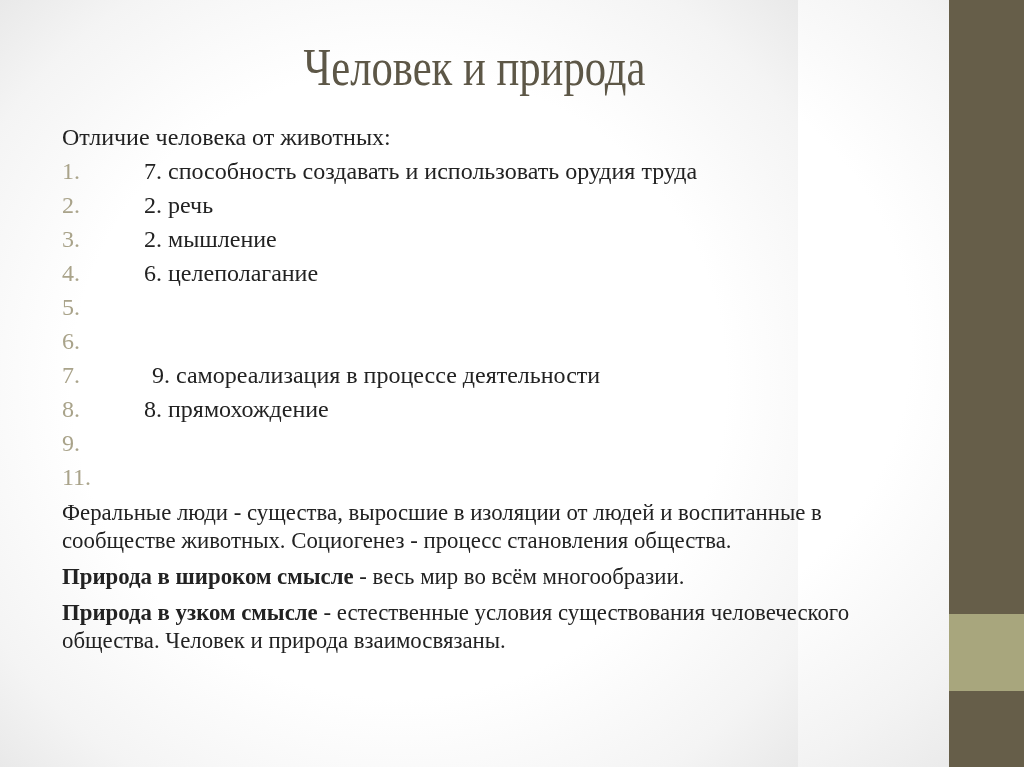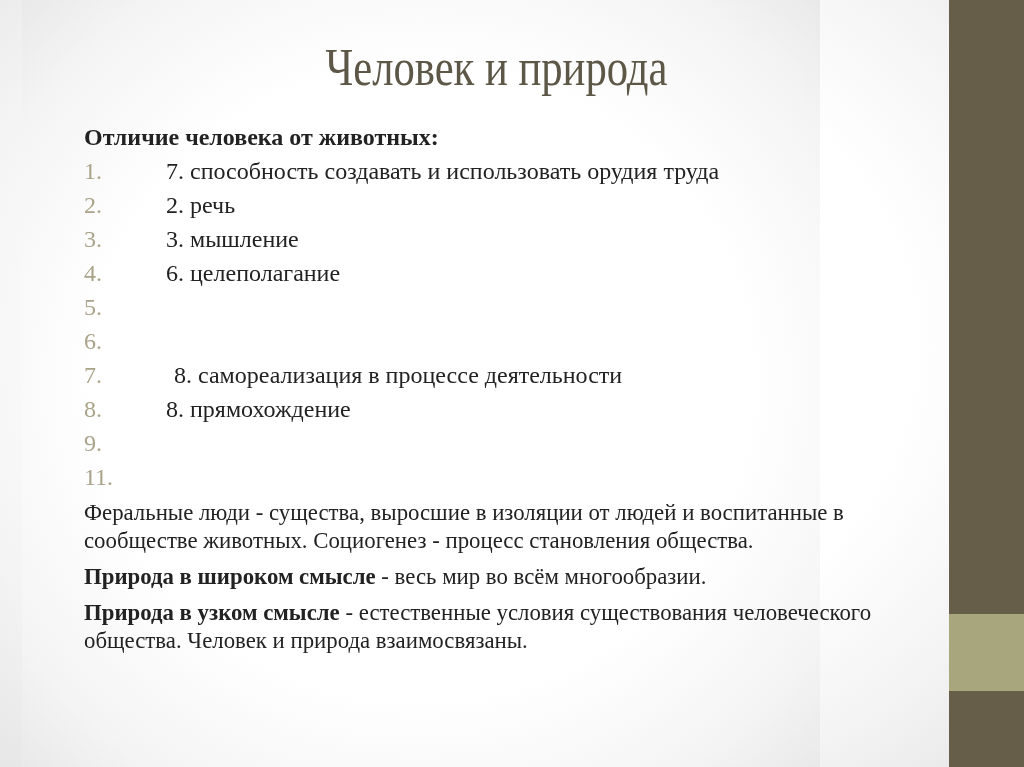--- a/index.html
+++ b/index.html
@@ -4,21 +4,20 @@
   <style>
     html, body { margin: 0; padding: 0; }
     body {
       width: 1024px; height: 767px; overflow: hidden; position: relative;
       background: radial-gradient(ellipse at 50% 45%, #ffffff 55%, #f3f3f3 80%, #e6e6e6 100%);
       font-family: "Liberation Serif", "DejaVu Serif", serif;
     }
     .slide {
       position: absolute; left: 0; top: 0; width: 798px; height: 767px;
       background: radial-gradient(ellipse at 50% 50%, #ffffff 58%, #f4f4f4 85%, #e9e9e9 100%);
-      margin-left: 22px;
     }
     .sidebar {
       position: absolute; left: 949px; top: 0; width: 75px; height: 767px;
       background: #665E49;
     }
     .sidebar-band {
       position: absolute; left: 0; top: 614px; width: 75px; height: 77px;
       background: #A8A67D;
     }
     .title {
@@ -26,21 +25,21 @@
       text-align: center;
       font-family: "Liberation Serif", serif;
       font-size: 52px; color: #5d5747;
       transform: scaleX(0.82); transform-origin: 50% 0;
       letter-spacing: 0;
     }
     .content {
       position: absolute; left: 62px; top: 120px; width: 860px;
       font-size: 24px; color: #222; line-height: 34px;
     }
-    .heading { font-weight: bold; color: #222; height: 34px; }
+    .heading { font-weight: normal; color: #222; height: 34px; }
     .list-row { display: flex; height: 34px; align-items: baseline; }
     .list-num { width: 82px; color: #a9a38a; }
     .list-text { color: #222; }
     .para {
       margin-top: 4px; line-height: 28px; color: #222;
     }
     .para .bold { font-weight: bold; }
     .para.condensed {
       transform: scaleX(0.95); transform-origin: 0 0; width: 900px;
     }
@@ -58,35 +57,35 @@
       <div class="list-row">
         <span class="list-num">1.</span>
         <span class="list-text">7. способность создавать и использовать орудия труда</span>
       </div>
       <div class="list-row">
         <span class="list-num">2.</span>
         <span class="list-text">2. речь</span>
       </div>
       <div class="list-row">
         <span class="list-num">3.</span>
-        <span class="list-text">3. мышление</span>
+        <span class="list-text">2. мышление</span>
       </div>
       <div class="list-row">
         <span class="list-num">4.</span>
         <span class="list-text">6. целеполагание</span>
       </div>
       <div class="list-row">
         <span class="list-num">5.</span>
       </div>
       <div class="list-row">
         <span class="list-num">6.</span>
       </div>
       <div class="list-row">
         <span class="list-num">7.</span>
-        <span class="list-text" style="padding-left:8px"> 8. самореализация в процессе деятельности</span>
+        <span class="list-text" style="padding-left:8px"> 9. самореализация в процессе деятельности</span>
       </div>
       <div class="list-row">
         <span class="list-num">8.</span>
         <span class="list-text">8. прямохождение</span>
       </div>
       <div class="list-row">
         <span class="list-num">9.</span>
       </div>
       <div class="list-row">
         <span class="list-num">11.</span>

